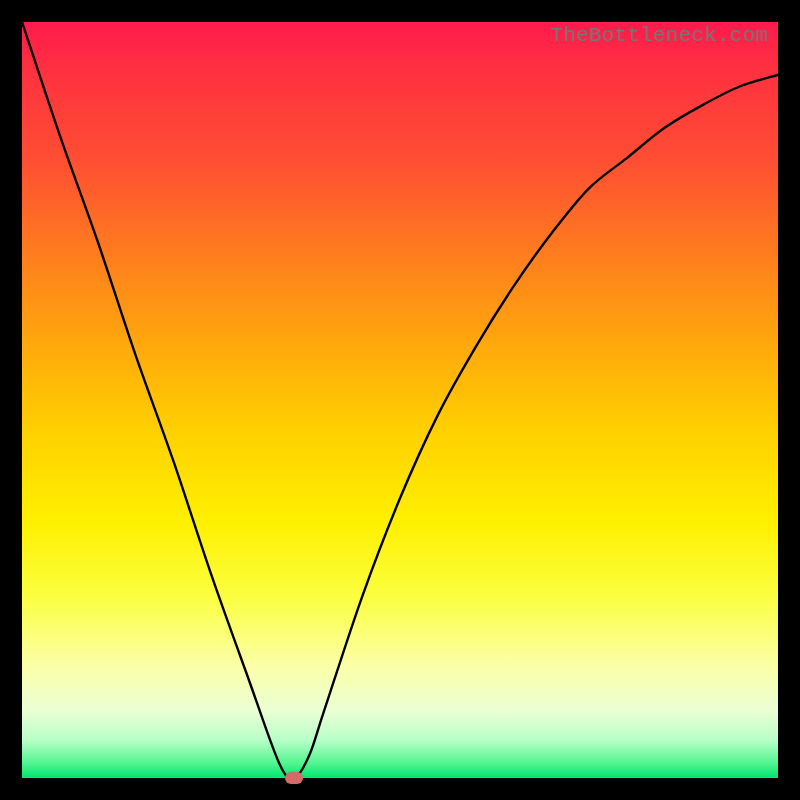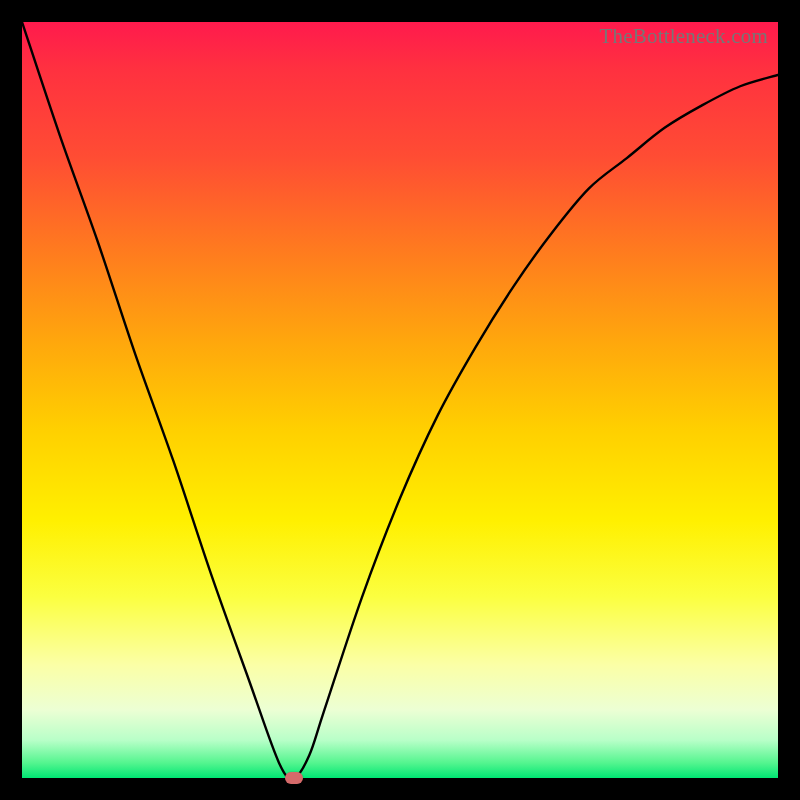--- a/index.html
+++ b/index.html
@@ -29,21 +29,21 @@
       #ecffd4 91%,
       #b8ffc8 95%,
       #54f58f 98%,
       #00e673 100%
     );
   }
   .watermark {
     position: absolute;
     top: 2px;
     right: 10px;
-    font-family: Liberation Serif, serif;
+    font-family: Liberation Mono, monospace;
     font-size: 21px;
     color: #777;
     letter-spacing: 0.2px;
     user-select: none;
   }
   .curve {
     position: absolute;
     left: 0; top: 0;
     width: 756px;
     height: 756px;

